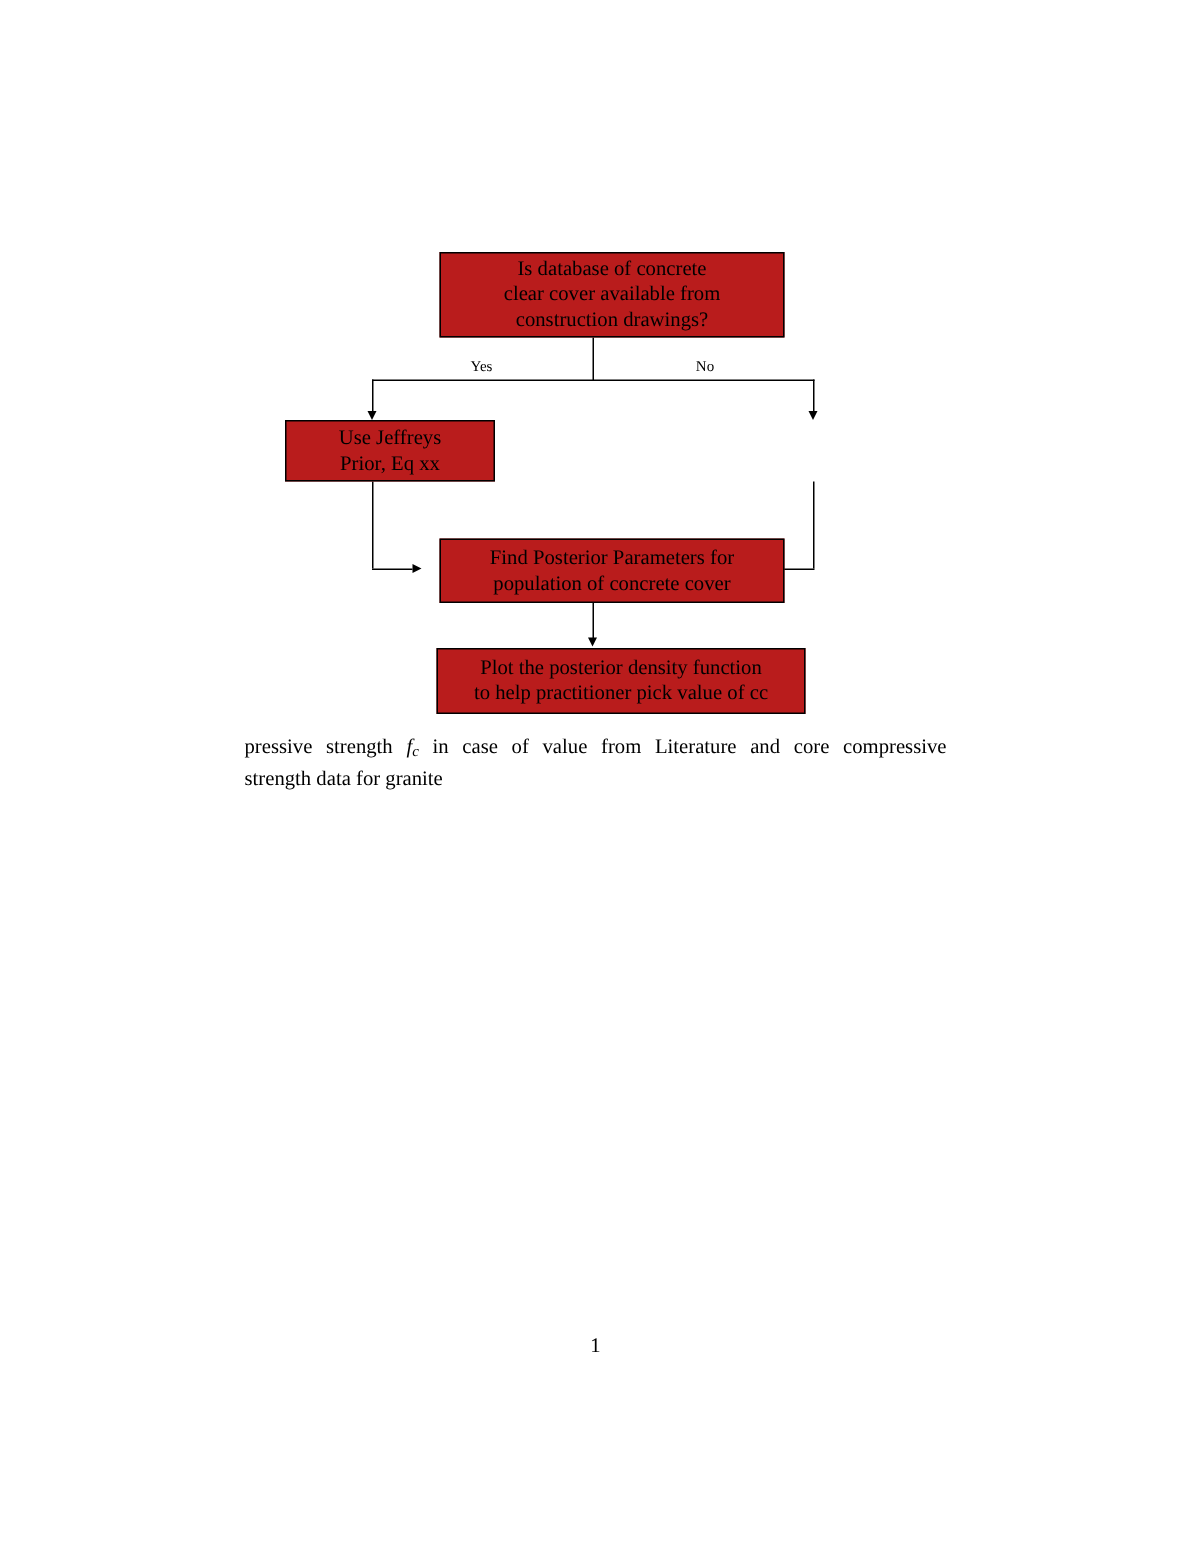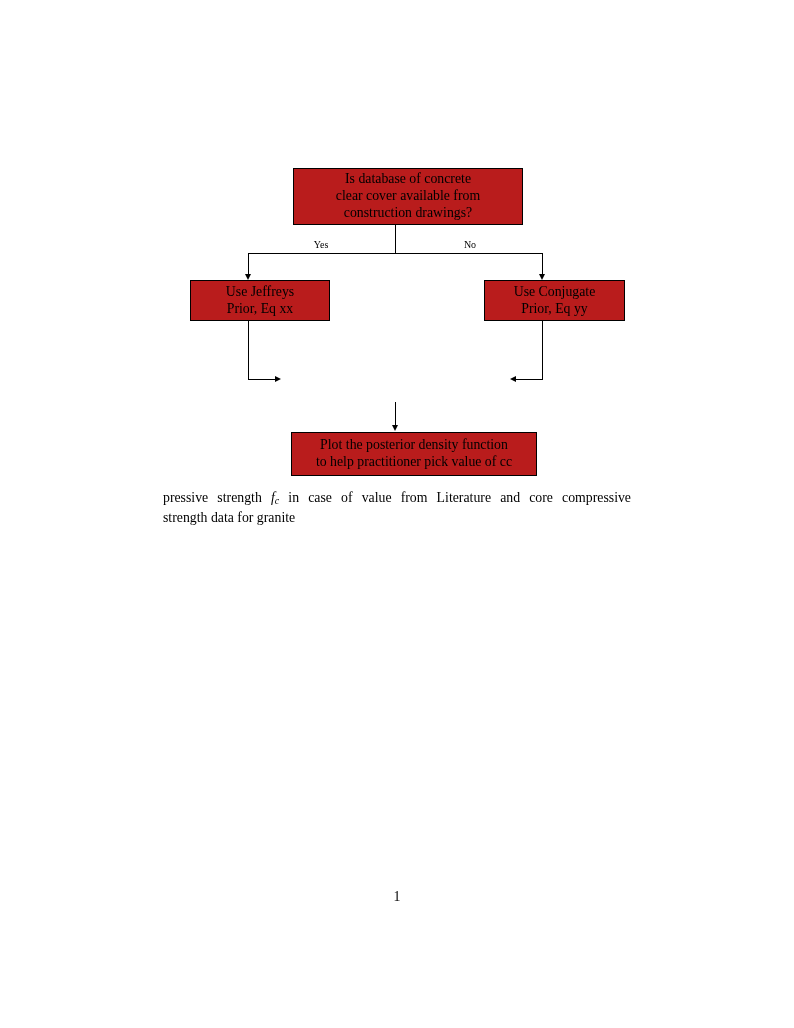--- a/index.html
+++ b/index.html
@@ -124,23 +124,23 @@
 
   <div class="node" style="left:281px; top:168px; width:230px; height:57px;">
     <span class="node-text">Is database of concrete
 clear cover available from
 construction drawings?</span>
   </div>
   <div class="node" style="left:178px; top:280px; width:140px; height:41px;">
     <span class="node-text">Use Jeffreys
 Prior, Eq xx</span>
   </div>
-  <div class="node" style="left:472px; top:280px; width:141px; height:41px;">
-    <span class="node-text">Use Conjugate
-Prior, Eq yy</span>
+  <div class="node" style="left:281px; top:359px; width:230px; height:43px;">
+    <span class="node-text">Find Posterior Parameters for
+population of concrete cover</span>
   </div>
   <div class="node" style="left:279px; top:432px; width:246px; height:44px;">
     <span class="node-text">Plot the posterior density function
 to help practitioner pick value of cc</span>
   </div>
 
   <div class="caption">
     <div class="caption-line just"><span>pressive strength</span> <span><span class="math-base">f</span><span class="math-sub">c</span></span> <span>in case of value from Literature and core compressive</span></div>
     <div class="caption-line">strength data for granite</div>
   </div>

